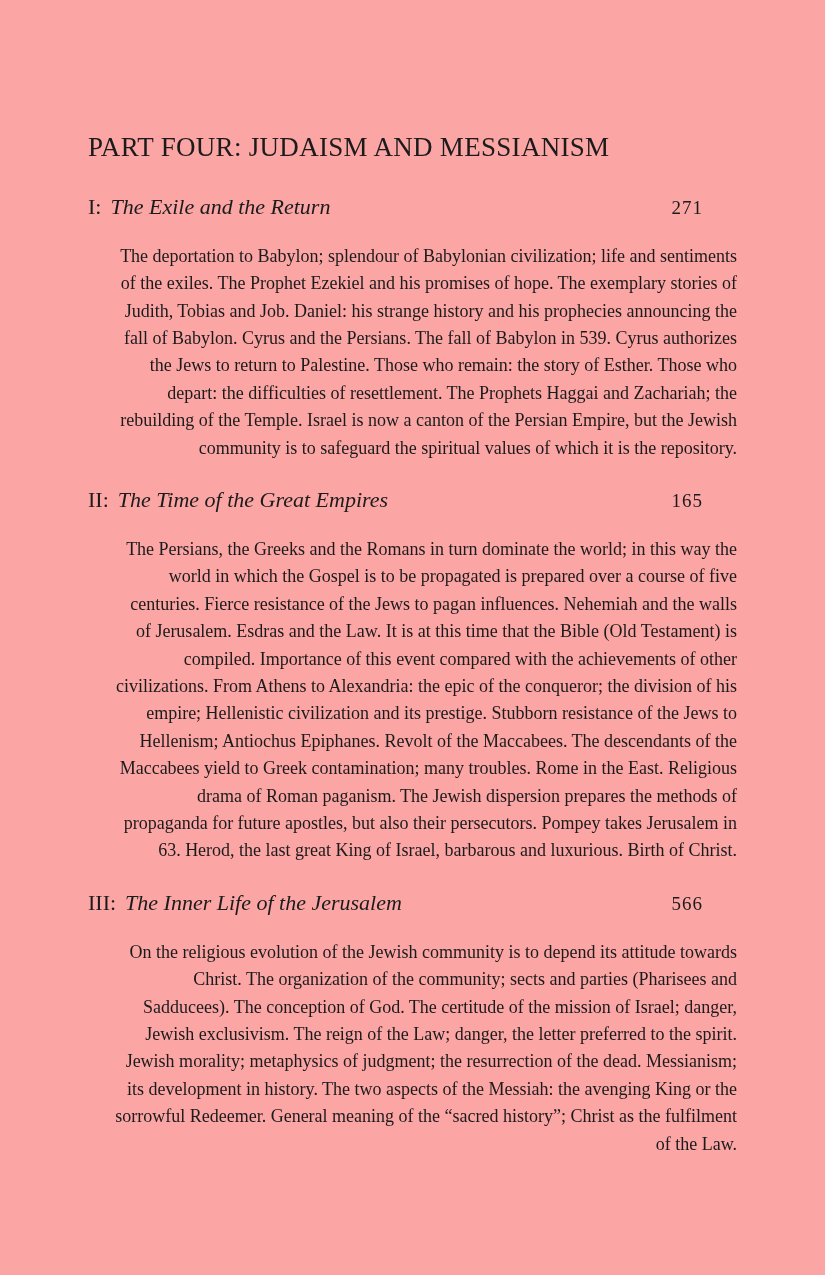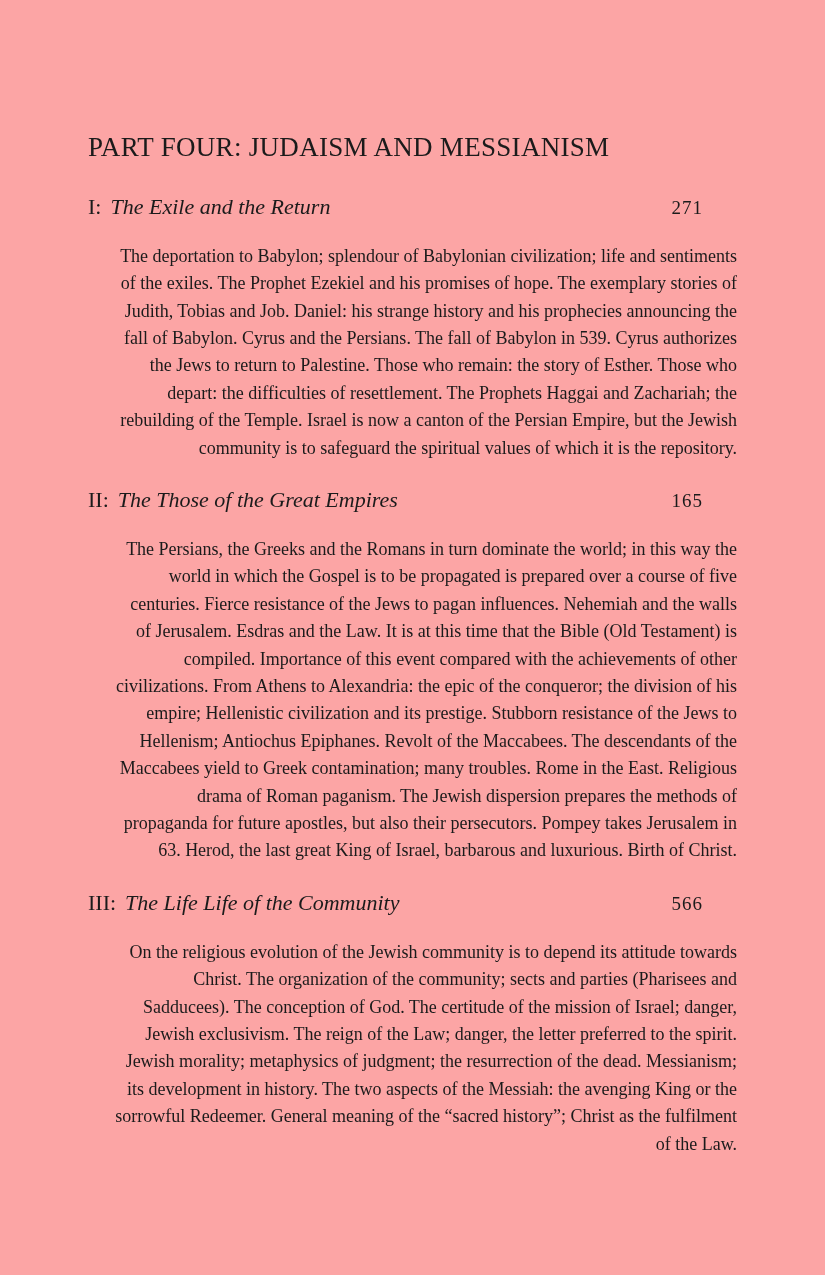--- a/index.html
+++ b/index.html
@@ -76,28 +76,28 @@
       <span class="sec-numeral">I:</span>
       <span class="sec-title">The Exile and the Return</span>
       <span class="sec-pageno">271</span>
     </div>
     <p class="sec-summary">The deportation to Babylon; splendour of Babylonian civilization; life and sentiments of the exiles. The Prophet Ezekiel and his promises of hope. The exemplary stories of Judith, Tobias and Job. Daniel: his strange history and his prophecies announcing the fall of Babylon. Cyrus and the Persians. The fall of Babylon in 539. Cyrus authorizes the Jews to return to Palestine. Those who remain: the story of Esther. Those who depart: the difficulties of resettlement. The Prophets Haggai and Zachariah; the rebuilding of the Temple. Israel is now a canton of the Persian Empire, but the Jewish community is to safeguard the spiritual values of which it is the repository.</p>
   </section>
 
   <section class="toc-section">
     <div class="sec-heading">
       <span class="sec-numeral">II:</span>
-      <span class="sec-title">The Those of the Great Empires</span>
+      <span class="sec-title">The Time of the Great Empires</span>
       <span class="sec-pageno">165</span>
     </div>
     <p class="sec-summary">The Persians, the Greeks and the Romans in turn dominate the world; in this way the world in which the Gospel is to be propagated is prepared over a course of five centuries. Fierce resistance of the Jews to pagan influences. Nehemiah and the walls of Jerusalem. Esdras and the Law. It is at this time that the Bible (Old Testament) is compiled. Importance of this event compared with the achievements of other civilizations. From Athens to Alexandria: the epic of the conqueror; the division of his empire; Hellenistic civilization and its prestige. Stubborn resistance of the Jews to Hellenism; Antiochus Epiphanes. Revolt of the Maccabees. The descendants of the Maccabees yield to Greek contamination; many troubles. Rome in the East. Religious drama of Roman paganism. The Jewish dispersion prepares the methods of propaganda for future apostles, but also their persecutors. Pompey takes Jerusalem in 63. Herod, the last great King of Israel, barbarous and luxurious. Birth of Christ.</p>
   </section>
 
   <section class="toc-section">
     <div class="sec-heading">
       <span class="sec-numeral">III:</span>
-      <span class="sec-title">The Life Life of the Community</span>
+      <span class="sec-title">The Inner Life of the Jerusalem</span>
       <span class="sec-pageno">566</span>
     </div>
     <p class="sec-summary">On the religious evolution of the Jewish community is to depend its attitude towards Christ. The organization of the community; sects and parties (Pharisees and Sadducees). The conception of God. The certitude of the mission of Israel; danger, Jewish exclusivism. The reign of the Law; danger, the letter preferred to the spirit. Jewish morality; metaphysics of judgment; the resurrection of the dead. Messianism; its development in history. The two aspects of the Messiah: the avenging King or the sorrowful Redeemer. General meaning of the “sacred history”; Christ as the fulfilment of the Law.</p>
   </section>
 
 </div>
 
 </body></html>

